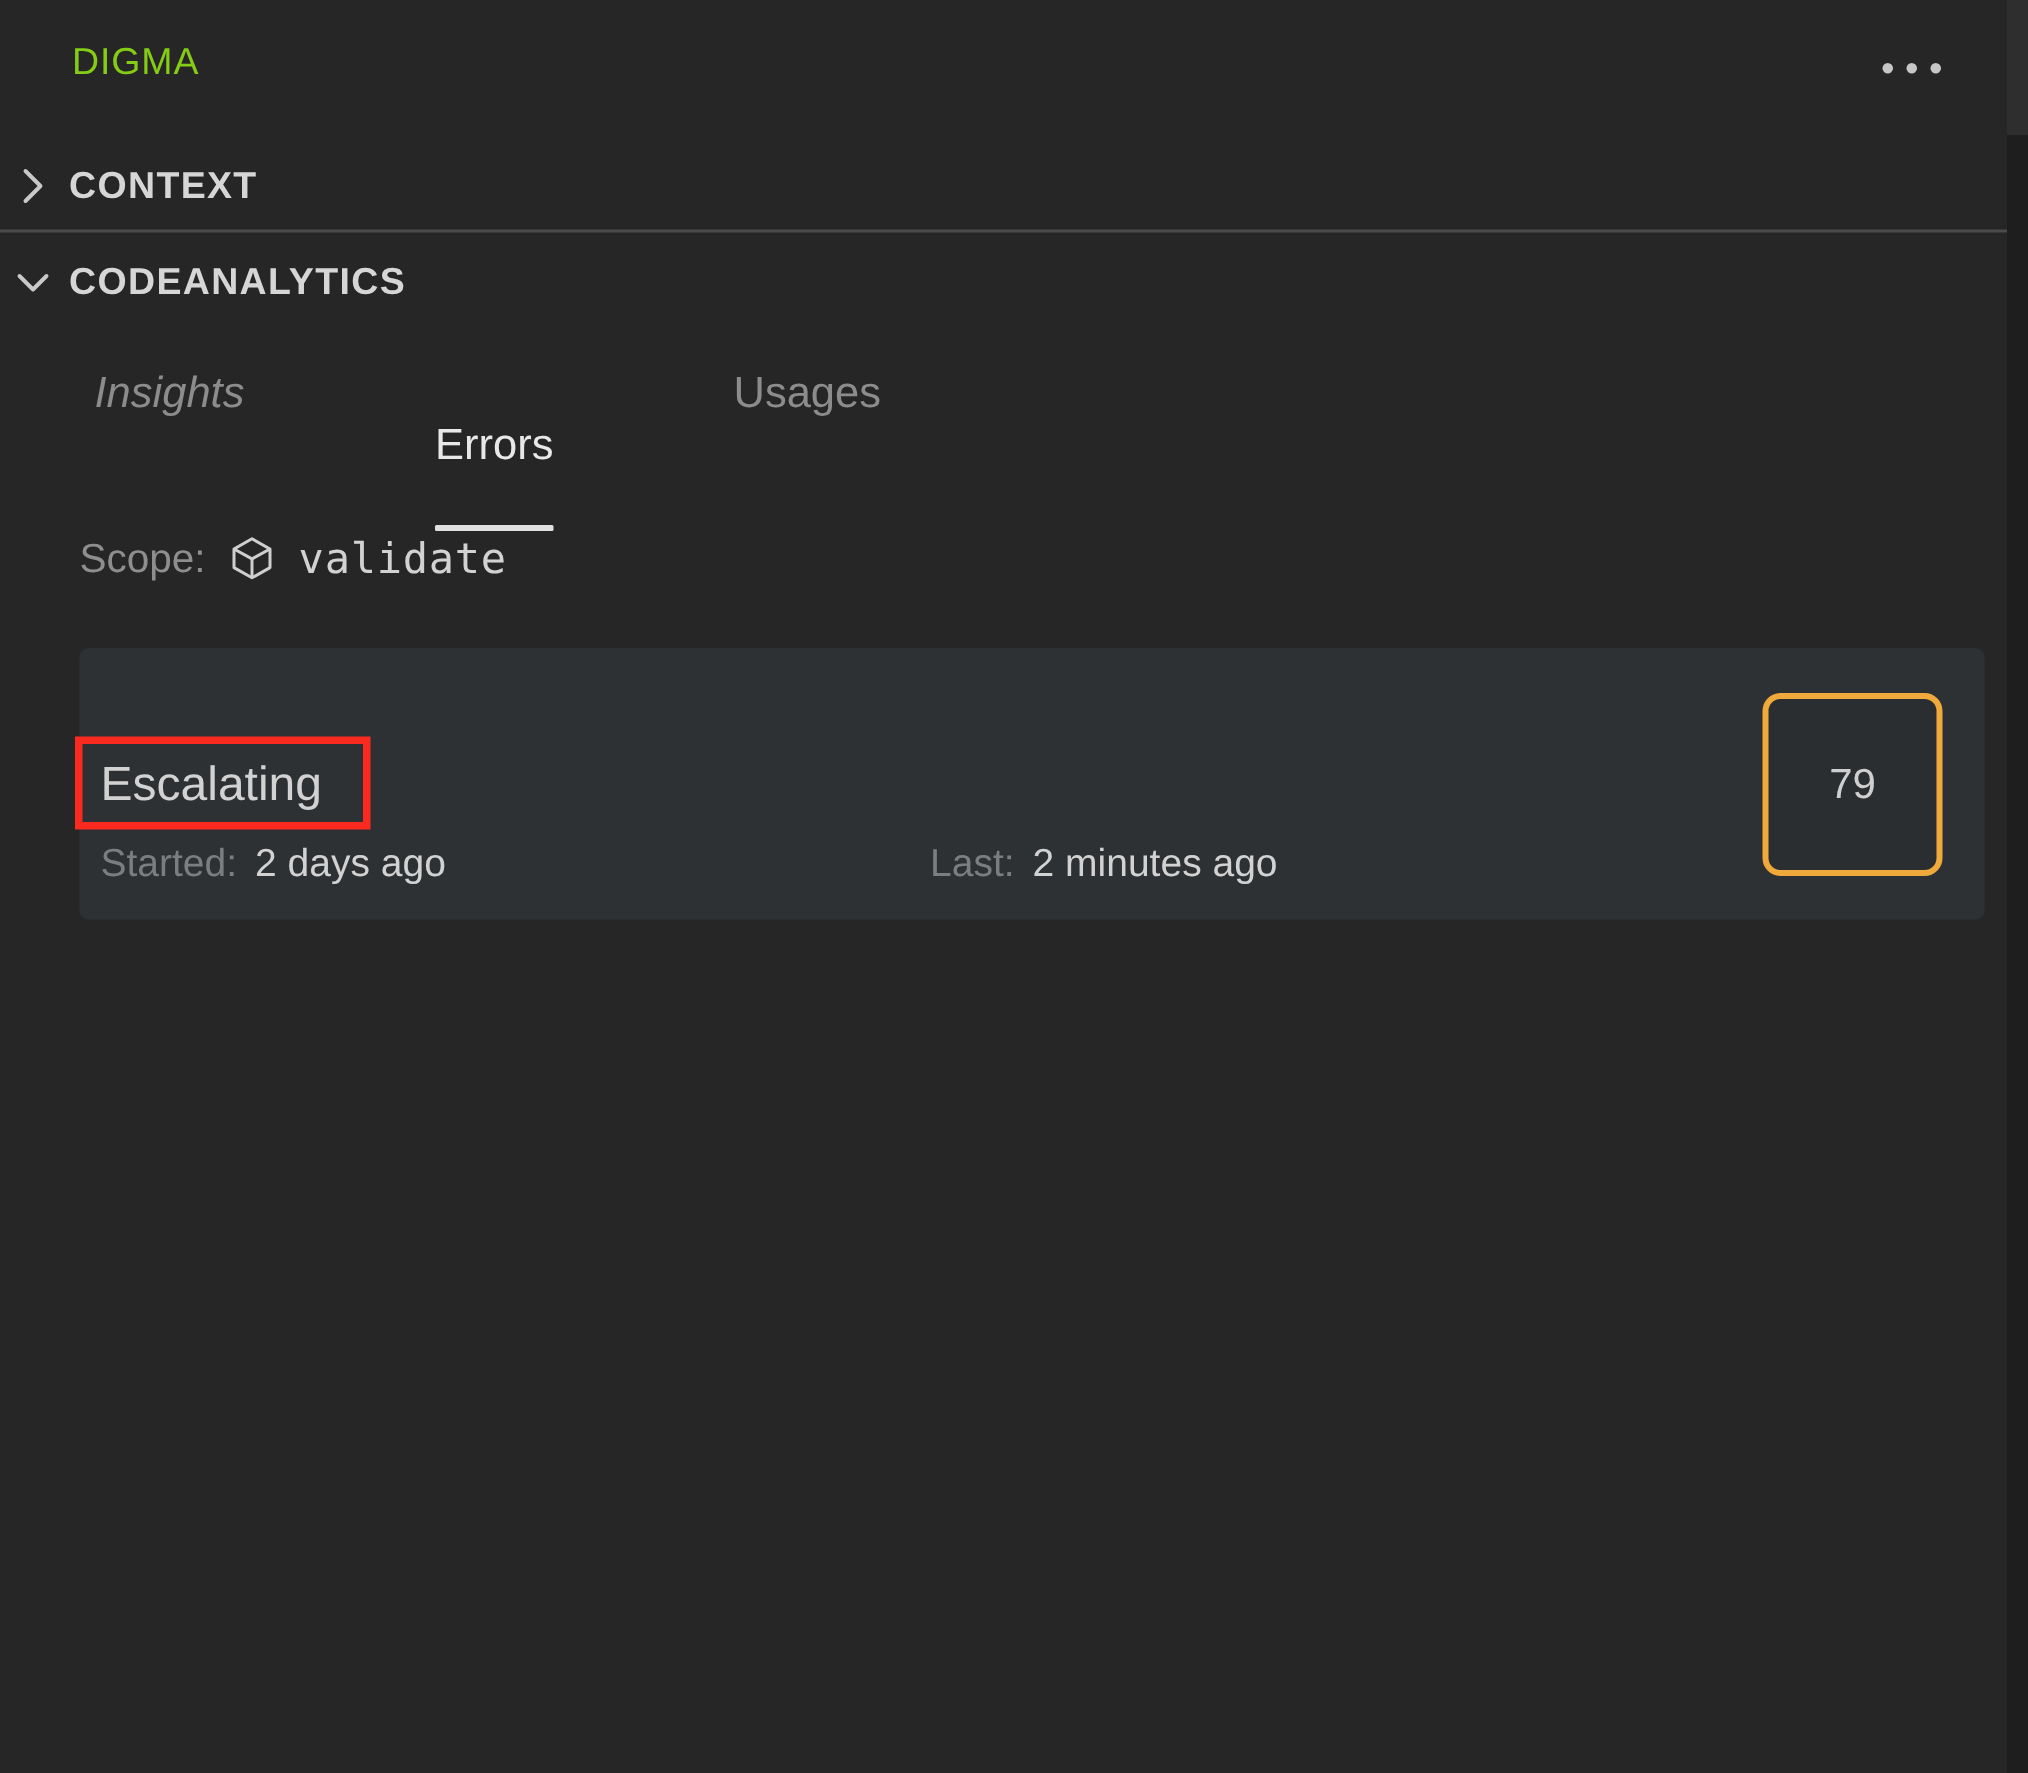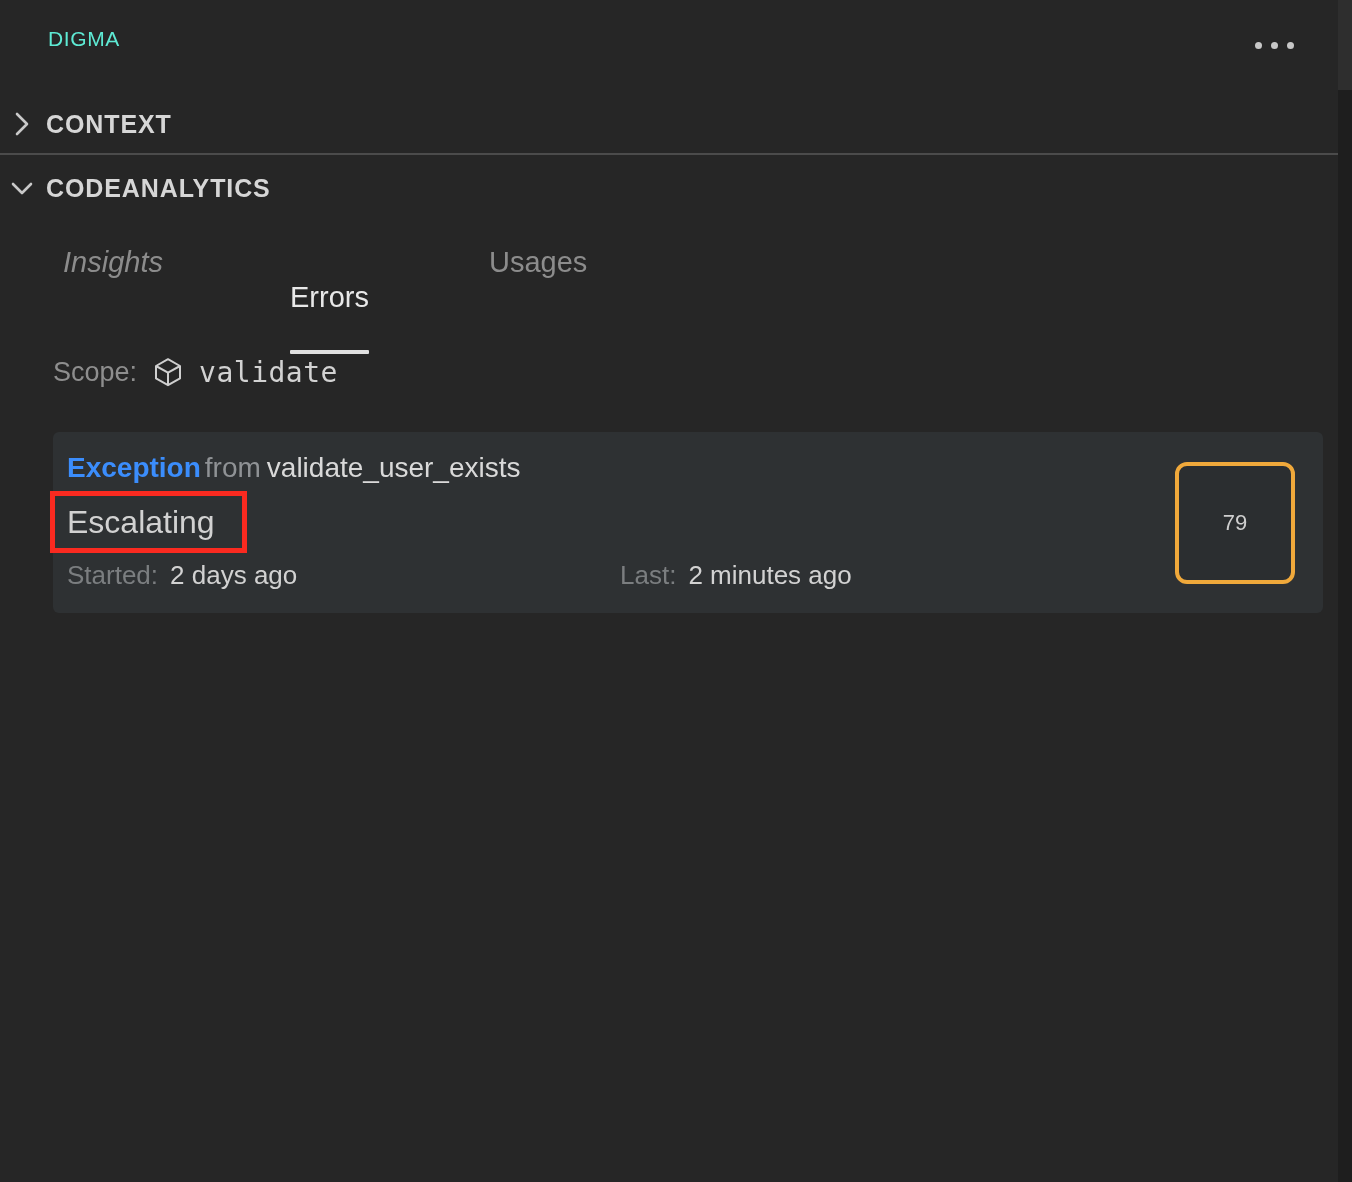--- a/index.html
+++ b/index.html
@@ -31,23 +31,23 @@
 
   
   #titlebar {
     position: absolute;
     left: 0; top: 0; width: 1338px; height: 88px;
     background: #262626;
   }
   #panel-title {
     position: absolute;
     left: 48px; top: 27px;
-    font-size: 21px;
+    font-size: 25px;
     letter-spacing: 0.6px;
-    color: #5eead4;
+    color: #84cc16;
   }
   #more-menu {
     position: absolute;
     left: 1251px; top: 29px;
     width: 46px; height: 32px;
     display: flex; align-items: center; justify-content: center;
     gap: 9px;
     cursor: pointer;
   }
   #more-menu .dot {
@@ -186,21 +186,21 @@
     position: absolute;
     left: 1122px; top: 30px;
     width: 120px; height: 122px;
     border: 4px solid #f0a93b;
     border-radius: 12px;
     background: #2b2e30;
     display: flex; align-items: center; justify-content: center;
     box-sizing: border-box;
   }
   #error-count-value {
-    font-size: 22px;
+    font-size: 28px;
     color: #cfcfcf;
   }
 
   
   #annotation-box {
     position: absolute;
     left: 50px; top: 491px;
     width: 197px; height: 62px;
     border: 5px solid #fa2a20;
     box-sizing: border-box;
@@ -262,23 +262,20 @@
       <path d="M16 3.2 L28 10 L28 22.4 L16 29.2 L4 22.4 L4 10 Z" stroke="#cfcfcf" stroke-width="2" stroke-linejoin="round"></path>
       <path d="M4 10 L16 16.6 L28 10" stroke="#cfcfcf" stroke-width="2" stroke-linejoin="round"></path>
       <path d="M16 16.6 L16 29.2" stroke="#cfcfcf" stroke-width="2" stroke-linejoin="round"></path>
     </svg>
   </span>
   <span id="scope-value">validate</span>
 </div>
 
 <div id="error-card">
 
-  <div id="error-title">
-    <span id="error-type">Exception</span><span id="error-from">from</span><span id="error-source">validate_user_exists</span>
-  </div>
 
   <div id="error-status">Escalating</div>
 
   <div id="error-meta">
     <span id="meta-started">
       <span class="meta-label">Started:</span><span class="meta-value">2 days ago</span>
     </span>
     <span id="meta-last">
       <span class="meta-label">Last:</span><span class="meta-value">2 minutes ago</span>
     </span>

